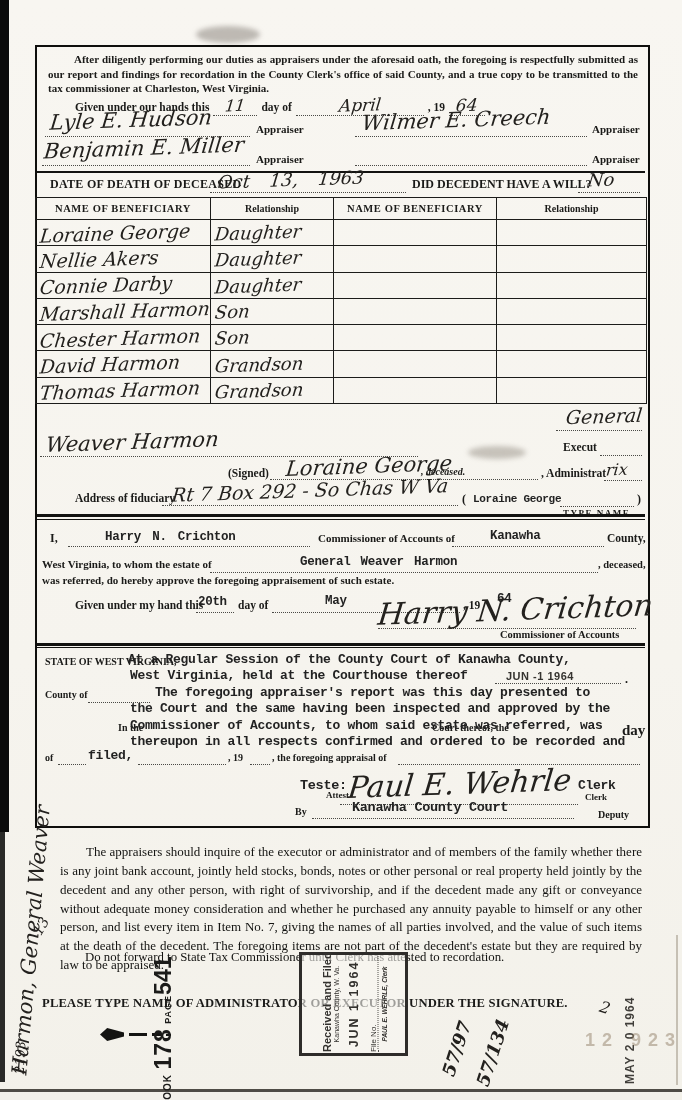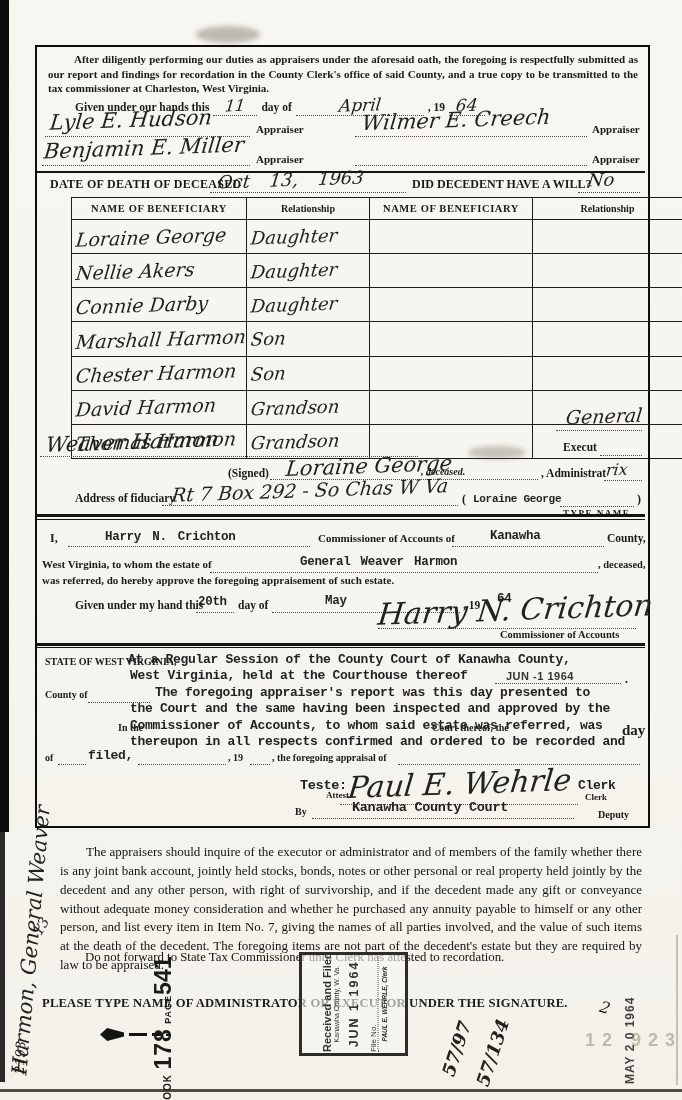--- a/index.html
+++ b/index.html
@@ -8,21 +8,21 @@
     font-family:"Liberation Serif",serif;}
   .abs{position:absolute;}
   .ps{font-family:"Liberation Serif",serif;font-weight:700;color:#1a1a18;white-space:nowrap;}
   .psj{font-family:"Liberation Serif",serif;font-weight:700;color:#1a1a18;}
   .tw{font-family:"Liberation Mono",monospace;font-weight:700;color:#222;white-space:nowrap;letter-spacing:-0.3px;}
   .hw{font-family:"DejaVu Serif",serif;font-style:italic;color:#23211e;white-space:nowrap;
       transform:rotate(-2deg) skewX(-8deg);display:inline-block;}
   .sans{font-family:"Liberation Sans",sans-serif;}
   .dots{border-bottom:1.6px dotted #4a4a46;display:inline-block;}
   .rule{background:#131311;}
-  .benef-table{border-collapse:collapse;table-layout:fixed;width:611px;height:262px;margin-left:36px;}
+  .benef-table{border-collapse:collapse;table-layout:fixed;width:611px;height:207px;}
   .benef-table th,.benef-table td{border:1.7px solid #1c1c1a;padding:0 4px;overflow:hidden;}
   .benef-table th{font-family:"Liberation Serif",serif;color:#1a1a18;}
   .smudge{border-radius:50%;filter:blur(2.5px);}
   .stampbox{border:3px solid #2e2c2a;color:#2e2c2a;}
   .faint{color:rgba(135,115,90,0.45);filter:blur(0.5px);}
 </style>
 </head>
 <body>
 
 <div id="page">

